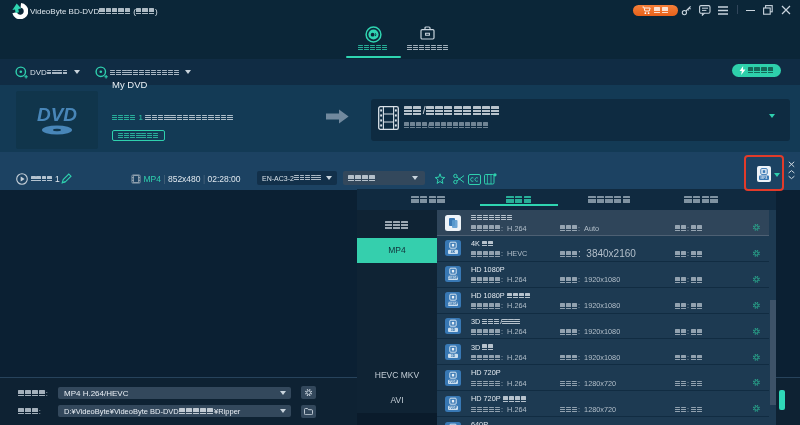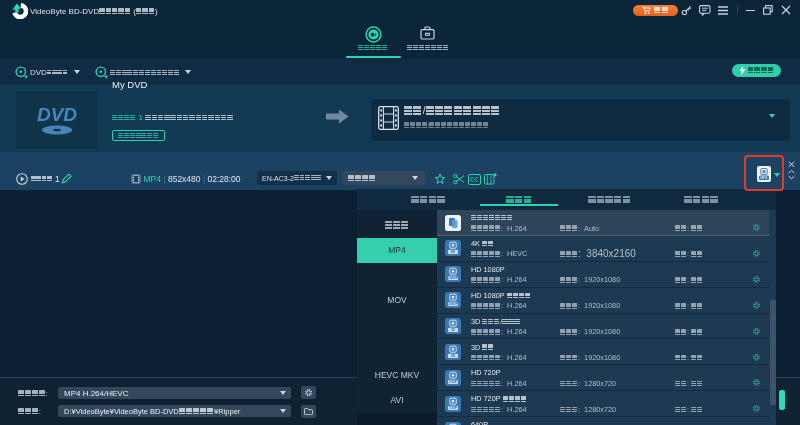--- a/index.html
+++ b/index.html
@@ -286,21 +286,20 @@
       <i class="j"></i>
     </div>
 <div class="abs" style="left:480px;top:204px;width:78px;height:2.4px;background:#2fd5b1"></div>
 <div class="abs" style="left:357px;top:210px;width:80px;height:215px;background:#0f2334"></div>
 <div class="abs row" style="left:357px;top:212.5px;width:80px;height:25px;justify-content:center;font-size:8.5px;color:#c3cdd6">
       <i class="j"></i>
       <i class="j"></i>
       <i class="j"></i>
     </div>
 <div class="abs row" style="left:357px;top:237.5px;width:80px;height:25px;background:#35cfad;justify-content:center;font-size:8.5px;color:#12313a">MP4</div>
-<div class="abs row" style="left:357px;top:287.5px;width:80px;height:25px;justify-content:center;font-size:8.5px;color:#c3cdd6">MOV</div>
 <div class="abs row" style="left:357px;top:387.5px;width:80px;height:25px;justify-content:center;font-size:8.5px;color:#c3cdd6">AVI</div>
 <div class="abs row" style="left:357px;top:362.5px;width:80px;height:25px;justify-content:center;font-size:8.5px;color:#c3cdd6">HEVC MKV</div>
 <div class="abs" style="left:357px;top:412.5px;width:80px;height:12.5px;background:#0a1b2b"></div>
 <div class="abs" style="left:437px;top:210.0px;width:331.5px;height:25.9px;background:#2f455a;border-bottom:1px solid #4e6073"></div>
 <svg class="abs" style="left:445px;top:214.5px" width="16" height="16" viewBox="0 0 16 16">
 <rect x="0" y="0" width="16" height="16" rx="2.5" fill="#eef3f8"></rect>
 <rect x="4" y="3" width="6" height="8" rx="1" fill="#3878b4"></rect>
 <rect x="7" y="5" width="5.5" height="8" rx="1" fill="#5b9bd0" opacity=".9"></rect>
 </svg>
 <div class="abs row" style="left:471px;top:213.0px;height:9px;font-size:7.3px;color:#e2e9f0">

